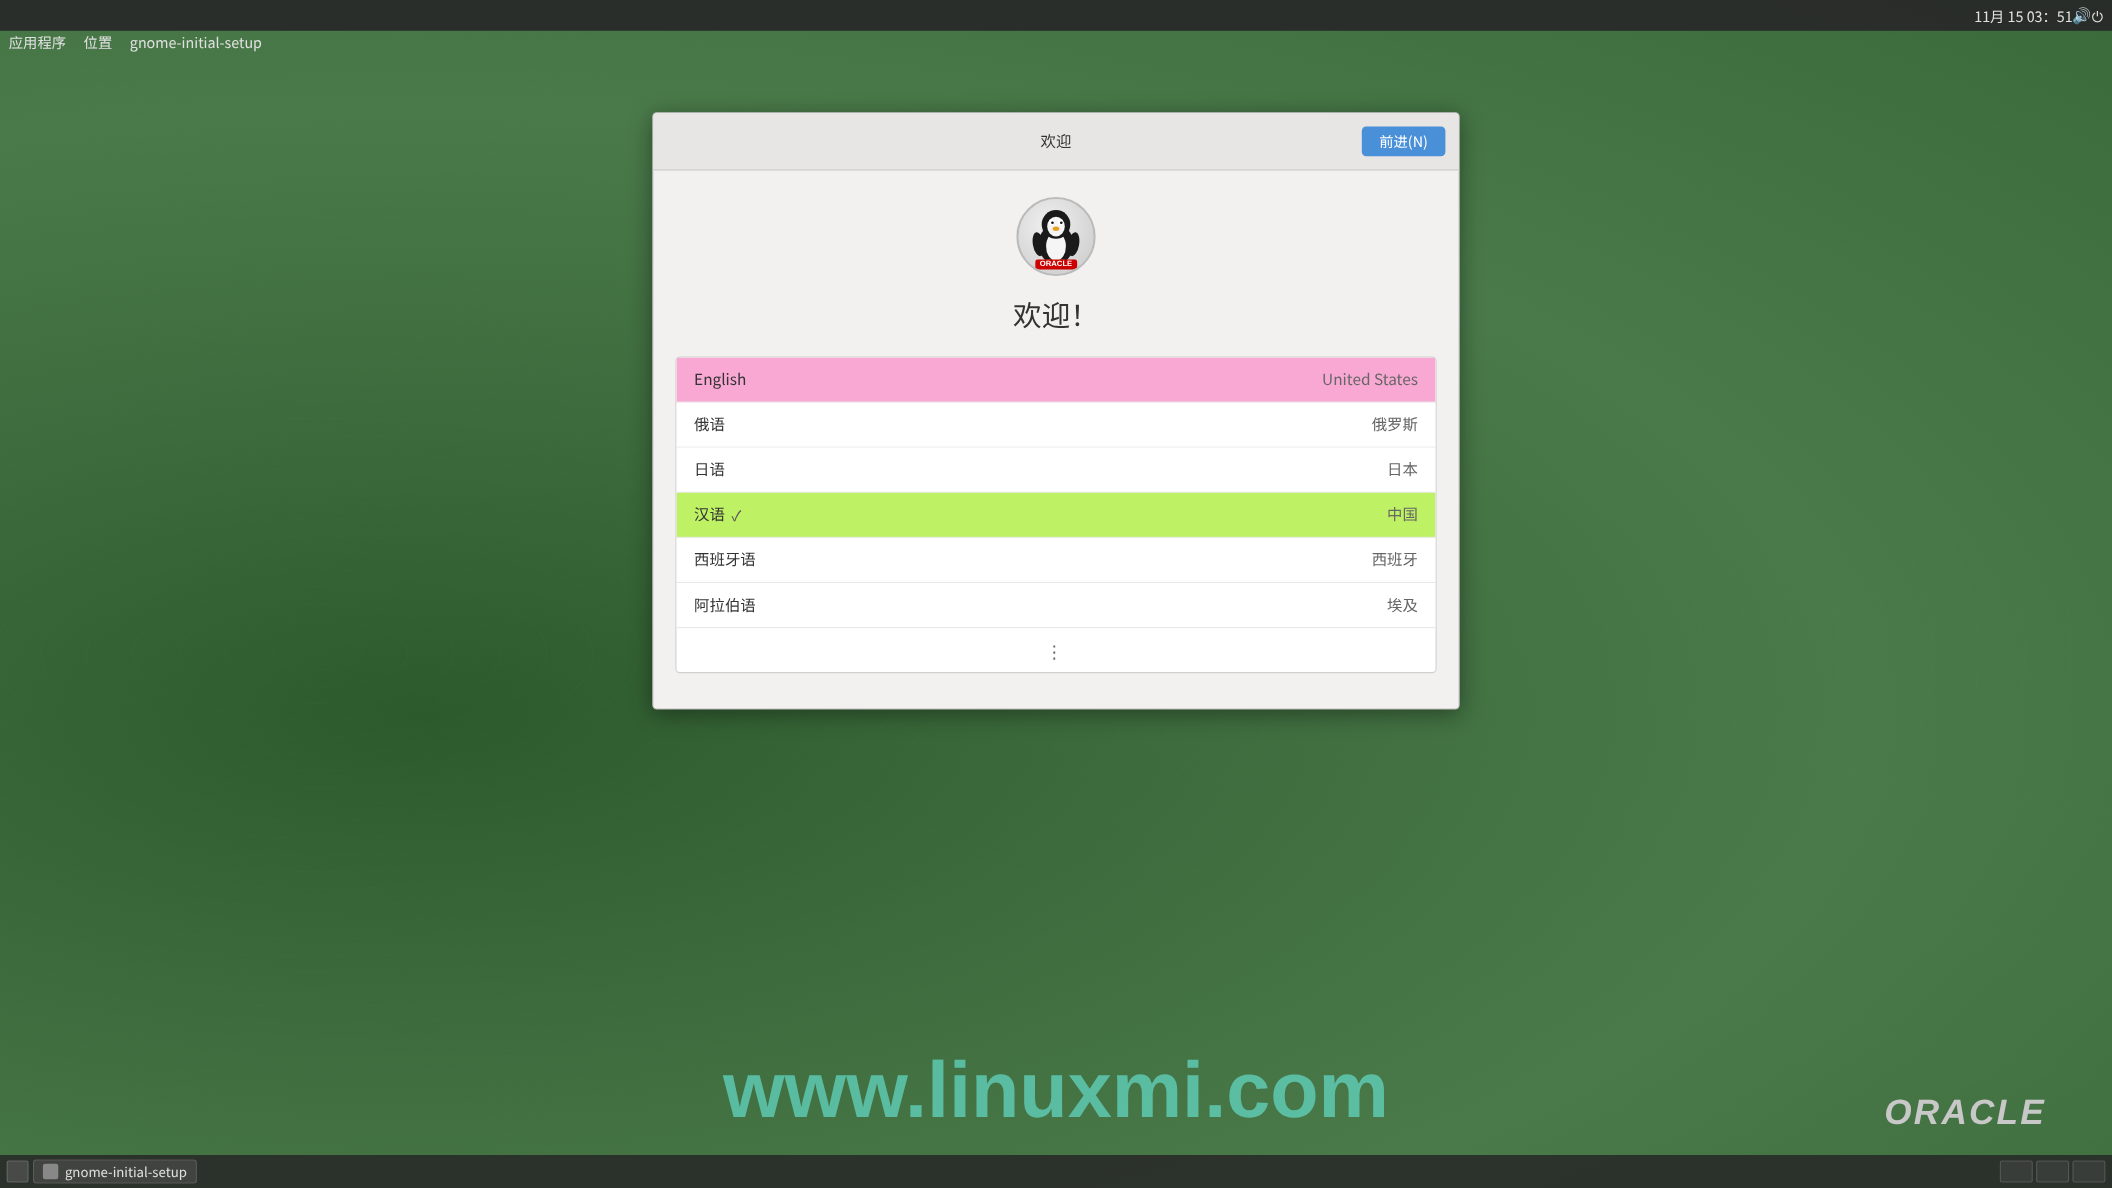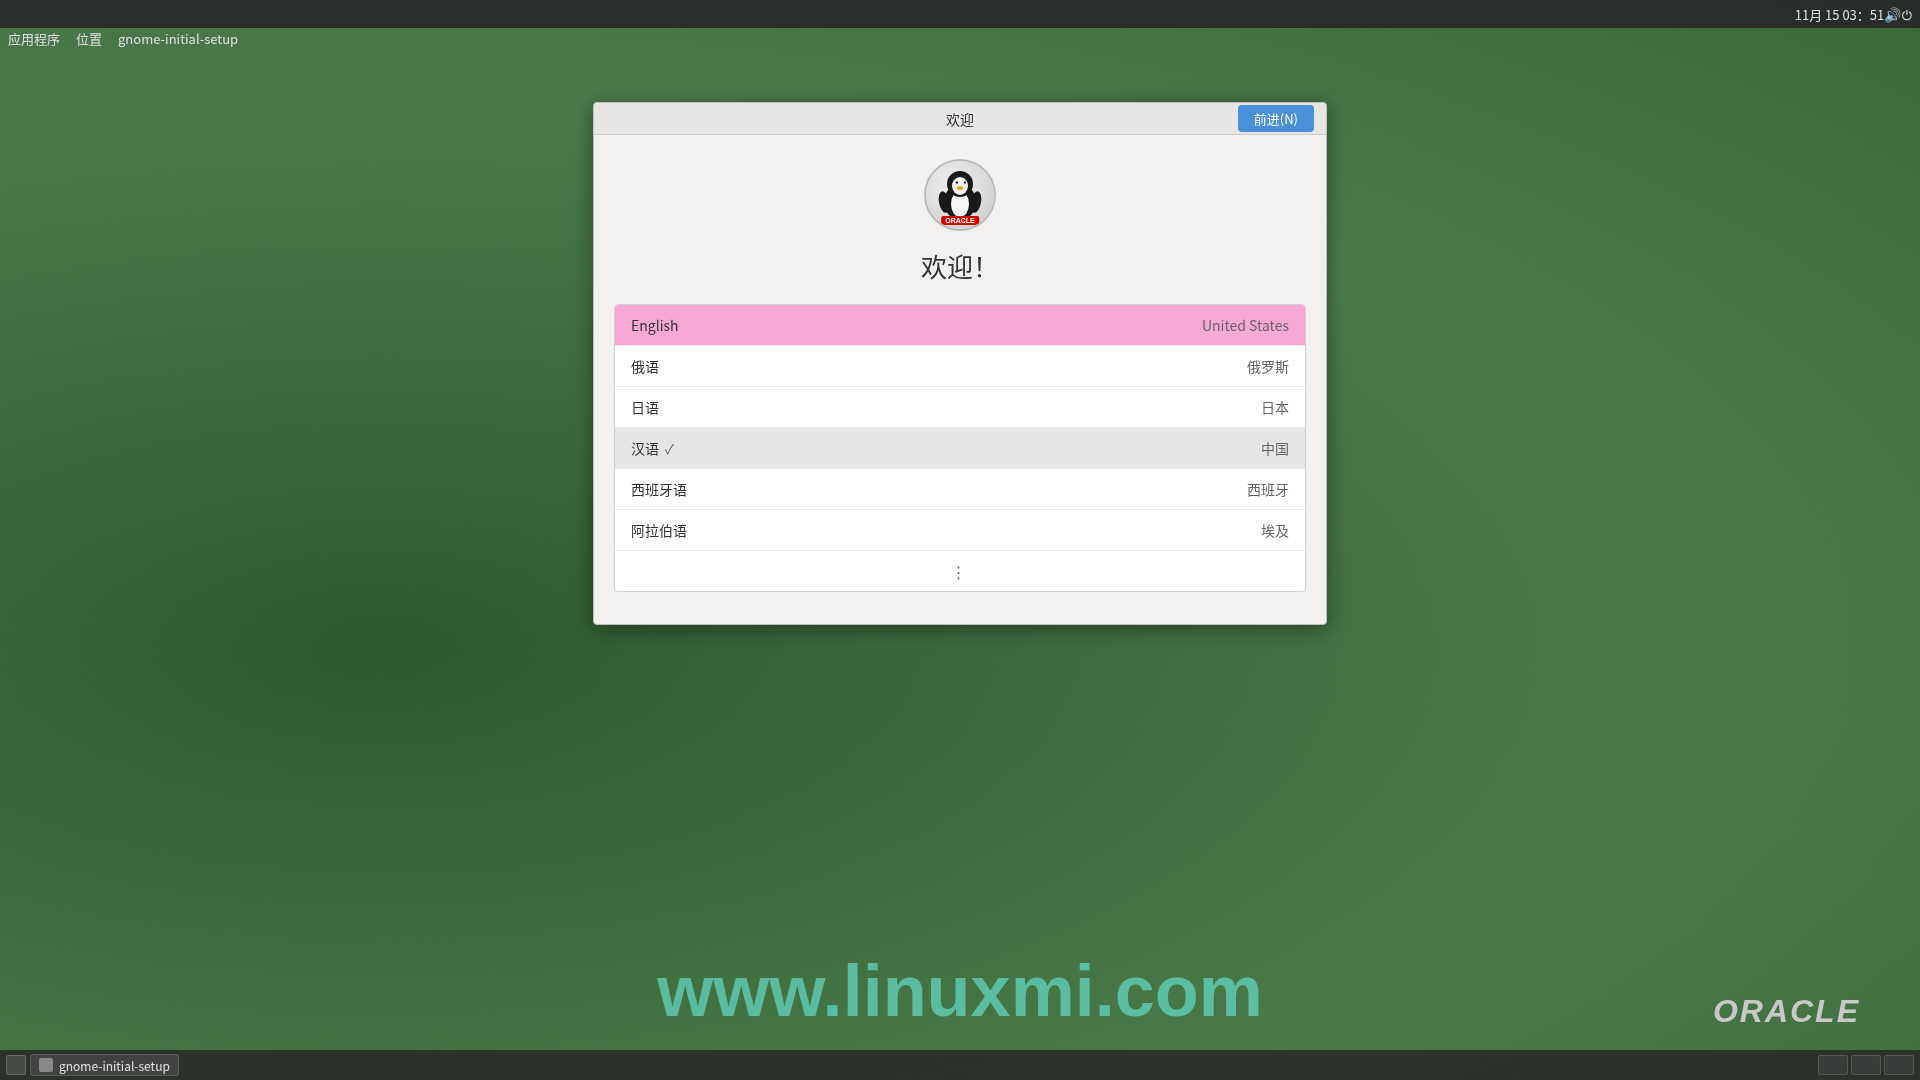--- a/index.html
+++ b/index.html
@@ -187,21 +187,21 @@
     }
 
     
     .dialog-titlebar {
       background: #e8e6e4;
       border-bottom: 1px solid #ccc;
       display: flex;
       align-items: center;
       justify-content: space-between;
       padding: 0 12px;
-      height: 32px;
+      height: 52px;
       gap: 12px;
     }
 
     .dialog-title {
       font-size: 14px;
       color: #333;
       font-weight: normal;
       flex: 1;
       text-align: center;
     }
@@ -295,21 +295,21 @@
       border-bottom: 1px solid #e8e8e8;
       cursor: pointer;
       background: white;
     }
 
     .lang-row:last-child {
       border-bottom: none;
     }
 
     .lang-row.selected {
-      background: #e5e5e5;
+      background: #bef264;
     }
 
     .lang-row.header-row {
       background: #f9a8d4;
       font-weight: normal;
     }
 
     .lang-name {
       font-size: 14px;
       color: #333;

